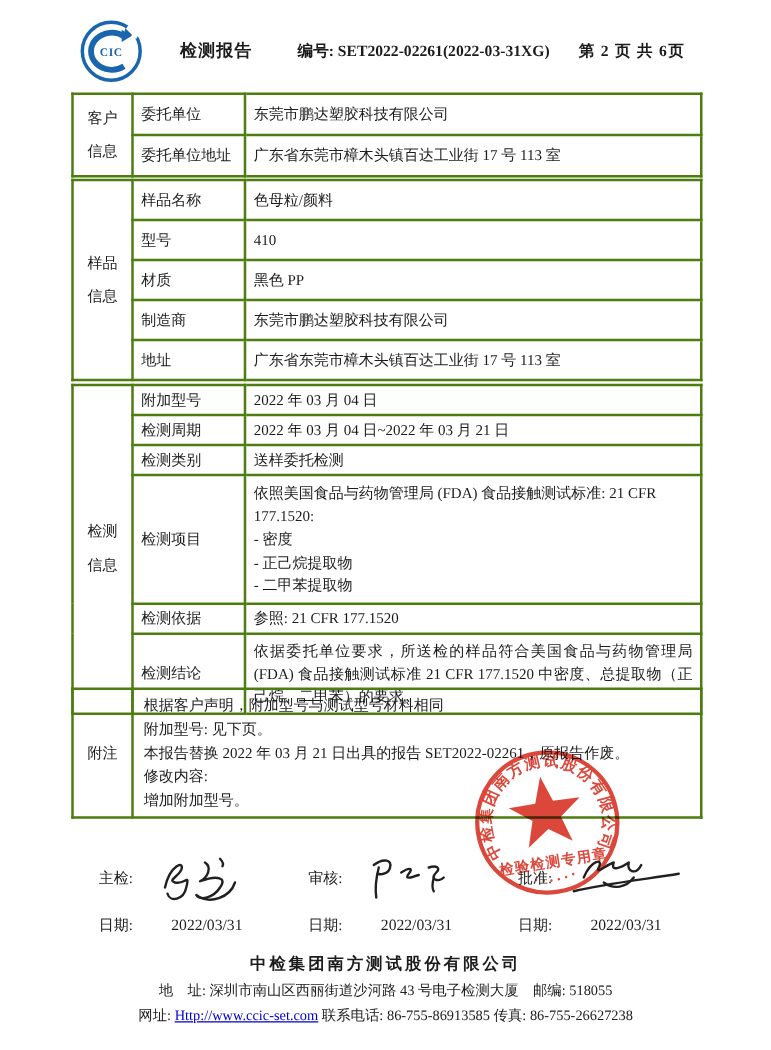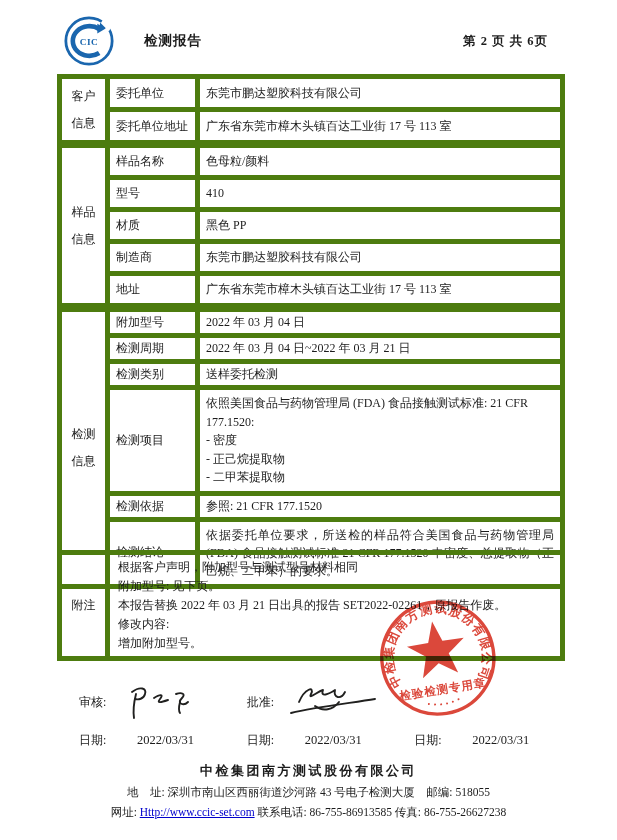--- a/index.html
+++ b/index.html
@@ -8,21 +8,21 @@
 
   
   .header{position:absolute;left:60px;top:14px;width:500px;height:54px;display:flex;align-items:center;}
   .h-title{margin-left:26px;font-size:13.5px;font-weight:bold;letter-spacing:1px;}
   .h-no{margin-left:36px;font-size:12.5px;font-weight:bold;}
   .h-page{margin-left:auto;margin-right:12px;font-size:12.5px;font-weight:bold;letter-spacing:1px;}
 
   
   table.tbl{position:absolute;left:57px;width:503px;border-collapse:collapse;table-layout:fixed;
             font-size:12px;border-top:2px solid #9c9c9c;}
-  table.tbl td{border:5px solid #4d7c0f;padding:2px 6px;vertical-align:middle;
+  table.tbl td{border:2px solid #4d7c0f;padding:2px 6px;vertical-align:middle;
                overflow:hidden;}
   td.grp{text-align:center;padding:2px 2px;line-height:2.25;white-space:pre-line;}
   td.lbl{padding-left:8px;}
   .multiline{white-space:pre-line;}
   #t-customer{top:74px;}  #t-customer tr{height:33px;}
   #t-sample{top:143px;}   #t-sample tr{height:32px;}
   #t-test{top:307px;}
   #t-test tr.one{height:24px;}
   #t-test td.items{line-height:18.5px;padding-top:4px;padding-bottom:4px;}
   #t-test td.concl{line-height:18px;text-align:justify;padding-top:4px;padding-bottom:4px;}
@@ -56,20 +56,21 @@
   <div class="header">
     <svg width="58" height="50" viewBox="0 0 62 54">
       <circle cx="31" cy="27" r="25" fill="none" stroke="#1a66ae" stroke-width="3"></circle>
       <rect x="44" y="5" width="12" height="9" fill="#ffffff" transform="rotate(32 50 9)"></rect>
       <path d="M49,13 L43,7 L42,16 Z" fill="#1a66ae"></path>
       <path d="M42,14 A18,16 0 1 0 42,40" fill="none" stroke="#1a66ae" stroke-width="5"></path>
       <path d="M40,8.5 L49,13.5 L40,19 Z" fill="#1a66ae"></path>
       <text x="31" y="31" text-anchor="middle" font-size="10" font-weight="bold" fill="#1a66ae" letter-spacing="0.5">CIC</text>
     </svg>
     <span class="h-title">检测报告</span>
+    <span class="h-no">编号: SET2022-02261(2022-03-31XG)</span>
     <span class="h-page">第 2 页 共 6页</span>
   </div>
 
   <table class="tbl" id="t-customer">
     <colgroup>
         <col style="width:48px">
         <col style="width:90px">
         <col style="width:365px">
       </colgroup>
     <tbody>
@@ -191,20 +192,29 @@
         <circle cx="66" cy="110.3" r="1"></circle>
           <circle cx="72" cy="109.5" r="1"></circle>
           <circle cx="78" cy="108" r="1"></circle>
       </g>
     </g>
   </svg>
 
   <div class="sign">
     <div class="sign-row">
       <div class="sign-cell">
+        <span>主检:</span>
+        <svg class="sig-art" width="92" height="44" viewBox="0 0 92 44">
+          <title>赵亮</title>
+          <path class="sigpath" d="M12,30 C16,12 28,8 25,16 C22,22 14,24 20,26 C28,28 32,18 29,30 C27,40 16,42 14,35"></path>
+          <path class="sigpath" d="M44,10 C50,14 46,22 40,25 C54,20 62,22 56,30 C51,38 40,41 37,36 C48,44 64,38 68,26"></path>
+          <path class="sigpath" d="M56,7 C58,9 59,11 58,13"></path>
+        </svg>
+      </div>
+      <div class="sign-cell">
         <span>审核:</span>
         <svg class="sig-art" width="92" height="44" viewBox="0 0 92 44">
           <title></title>
           <path class="sigpath" d="M16,14 C14,22 13,31 14,38"></path>
           <path class="sigpath" d="M12,12 C20,6 27,8 25,14 C24,19 18,20 15,19"></path>
           <path class="sigpath" d="M34,18 C40,14 44,14 40,19 C36,24 42,22 48,20"></path>
           <path class="sigpath" d="M56,14 C62,12 66,14 62,18 C56,24 64,26 68,22"></path>
           <path class="sigpath" d="M60,22 C59,26 58,30 60,33"></path>
         </svg>
       </div>

